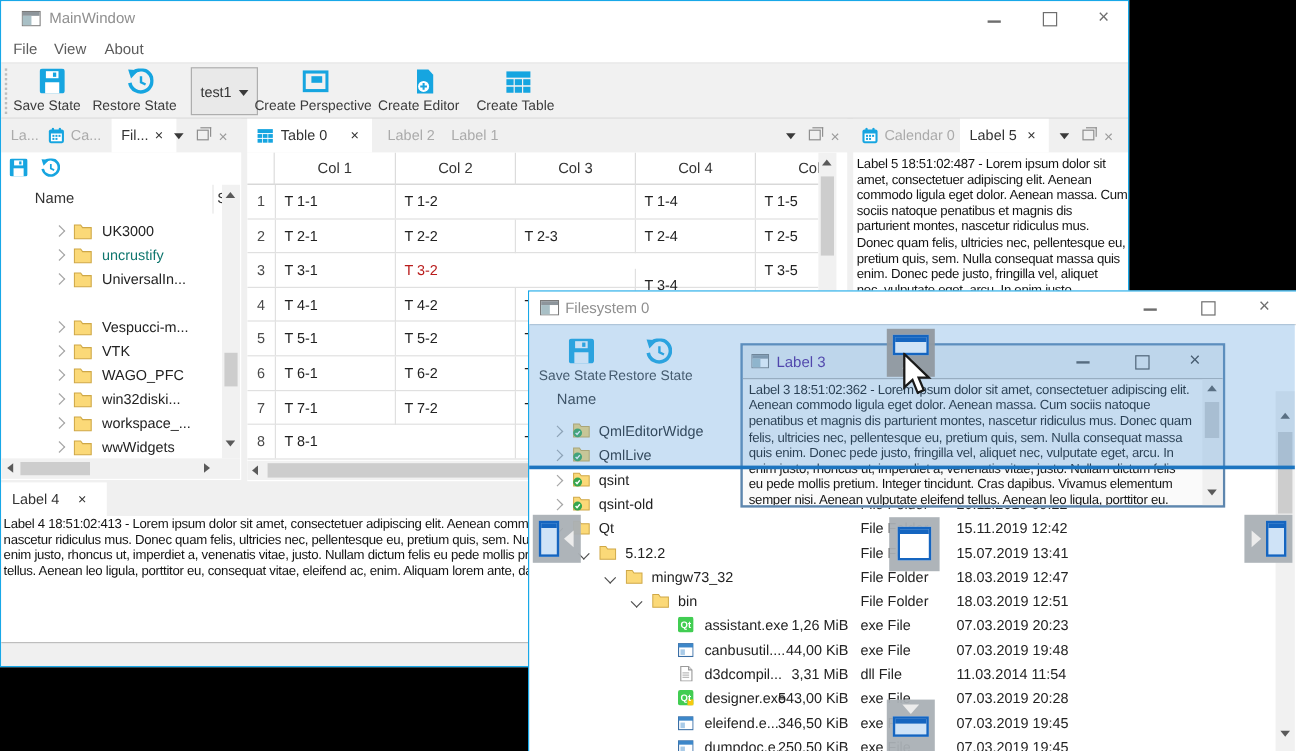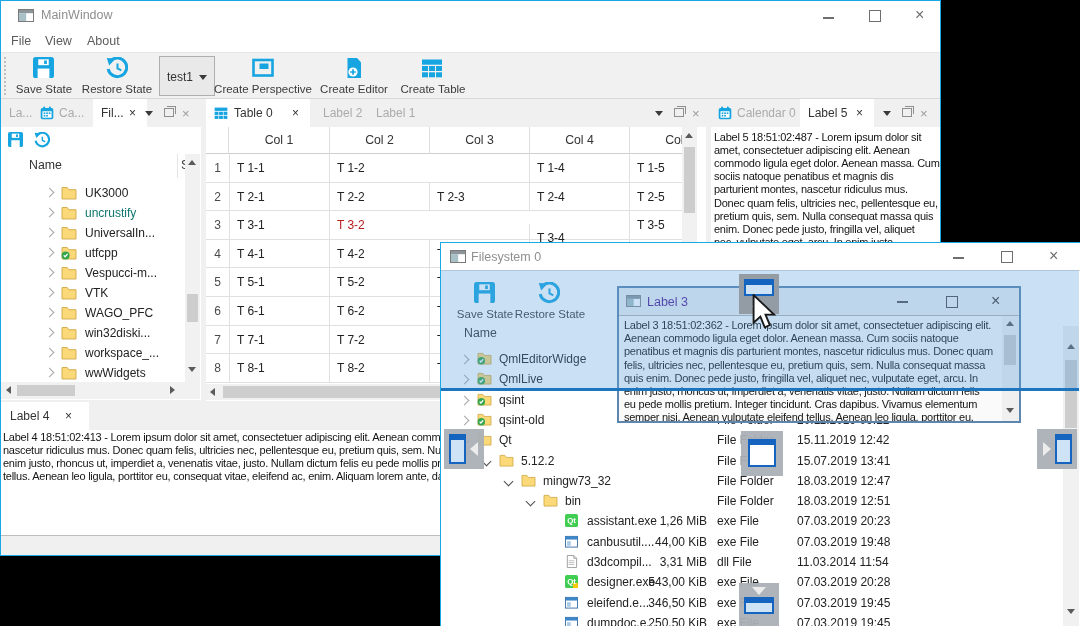--- a/index.html
+++ b/index.html
@@ -4,21 +4,21 @@
 <style>
   html,body{margin:0;padding:0}
   body{width:1080px;height:626px;background:#000;position:relative;overflow:hidden;
        font-family:"Liberation Sans",sans-serif;color:#222}
   .abs{position:absolute}
   .win{position:absolute;background:#fff;border:1px solid #18a8e8;box-sizing:border-box;overflow:hidden}
   .ttl{position:absolute;font-size:12.5px;color:#8f8f8f;white-space:nowrap}
   .minbar{position:absolute;width:11px;height:2px;background:#6e6e6e}
   .maxbox{position:absolute;width:10px;height:10px;border:1.4px solid #6e6e6e}
   .closex{position:absolute;font-size:16px;color:#6e6e6e;line-height:16px}
-  .tbtn-label{position:absolute;font-size:11.5px;color:#3b3b3b;text-align:center;white-space:nowrap}
+  .tbtn-label{position:absolute;font-size:11.5px;color:#3b3b3b;text-align:left;white-space:nowrap}
   .tabbar{position:absolute;background:#f0f0f0}
   .tab{position:absolute;top:0;height:28px;font-size:12px;color:#ababab;box-sizing:border-box}
   .tab.active{background:#fff;color:#333}
   .tabtext{position:absolute;top:7px;white-space:nowrap}
   .tabx{position:absolute;top:7px;font-size:12px;color:#333}
   .caret{position:absolute;width:0;height:0;border:4px solid transparent;border-top:5px solid #3a3a3a}
   .floatico{position:absolute;width:8px;height:7px;border:1px solid #8f8f8f}
   .floatico:before{content:"";position:absolute;left:2px;top:-3px;width:8px;height:7px;border:1px solid #8f8f8f;border-bottom:none;border-left:none}
   .vline{position:absolute;background:#dcdcdc}
   .sb-track{position:absolute;background:#f1f1f1}
@@ -163,29 +163,20 @@
             </svg></div>
           <div style="position: absolute; left: 84px; top: 3px; font-size: 12px; color: #0f766e; white-space: nowrap;">uncrustify</div>
         </div>
         <div style="position: absolute; left: 0px; top: 40px; width: 184px; height: 20px;">
           <div style="position: absolute; left: 45px; top: 6px; width: 6px; height: 6px; border-style: solid; border-color: rgb(166, 166, 166); border-image: initial; border-width: 1.5px 1.5px 0px 0px; transform: rotate(45deg);"></div>
           <div style="position: absolute; left: 60px; top: 3px; line-height: 0;"><svg width="16" height="14" viewBox="0 0 16 14">
               <path d="M1 1.5 h5.2 l1.6 2.2 H15 V13 H1 Z" fill="#fbd978" stroke="#cfa847" stroke-width="0.9"></path>
             </svg></div>
           <div style="position: absolute; left: 84px; top: 3px; font-size: 12px; color: rgb(34, 34, 34); white-space: nowrap;">UniversalIn...</div>
         </div>
-        <div style="position: absolute; left: 0px; top: 60px; width: 184px; height: 20px;">
-          <div style="position: absolute; left: 45px; top: 6px; width: 6px; height: 6px; border-style: solid; border-color: rgb(166, 166, 166); border-image: initial; border-width: 1.5px 1.5px 0px 0px; transform: rotate(45deg);"></div>
-          <div style="position: absolute; left: 60px; top: 3px; line-height: 0;"><svg width="16" height="14" viewBox="0 0 16 14">
-              <path d="M1 1.5 h5.2 l1.6 2.2 H15 V13 H1 Z" fill="#fbd978" stroke="#cfa847" stroke-width="0.9"></path>
-              <circle cx="4.6" cy="9.4" r="4" fill="#36a64e"></circle>
-              <path d="M2.8 9.4 l1.3 1.4 2.5 -3" stroke="#fff" stroke-width="1.3" fill="none"></path>
-            </svg></div>
-          <div style="position: absolute; left: 84px; top: 3px; font-size: 12px; color: rgb(34, 34, 34); white-space: nowrap;">utfcpp</div>
-        </div>
         <div style="position: absolute; left: 0px; top: 80px; width: 184px; height: 20px;">
           <div style="position: absolute; left: 45px; top: 6px; width: 6px; height: 6px; border-style: solid; border-color: rgb(166, 166, 166); border-image: initial; border-width: 1.5px 1.5px 0px 0px; transform: rotate(45deg);"></div>
           <div style="position: absolute; left: 60px; top: 3px; line-height: 0;"><svg width="16" height="14" viewBox="0 0 16 14">
               <path d="M1 1.5 h5.2 l1.6 2.2 H15 V13 H1 Z" fill="#fbd978" stroke="#cfa847" stroke-width="0.9"></path>
             </svg></div>
           <div style="position: absolute; left: 84px; top: 3px; font-size: 12px; color: rgb(34, 34, 34); white-space: nowrap;">Vespucci-m...</div>
         </div>
         <div style="position: absolute; left: 0px; top: 100px; width: 184px; height: 20px;">
           <div style="position: absolute; left: 45px; top: 6px; width: 6px; height: 6px; border-style: solid; border-color: rgb(166, 166, 166); border-image: initial; border-width: 1.5px 1.5px 0px 0px; transform: rotate(45deg);"></div>
           <div style="position: absolute; left: 60px; top: 3px; line-height: 0;"><svg width="16" height="14" viewBox="0 0 16 14">
@@ -320,21 +311,20 @@
           <div style="position: absolute; left: 0px; top: 0px; width: 23px; height: 28px; line-height: 28px; text-align: center; font-size: 12px; color: rgb(74, 74, 74);">7</div>
           <div style="position: absolute; left: 23px; top: 0px; width: 100px; height: 28px; line-height: 28px; padding-left: 7px; font-size: 12px; color: rgb(34, 34, 34); border-left: 1px solid rgb(224, 224, 224); box-sizing: border-box; white-space: nowrap;">T 7-1</div>
           <div style="position: absolute; left: 123px; top: 0px; width: 100px; height: 28px; line-height: 28px; padding-left: 7px; font-size: 12px; color: rgb(34, 34, 34); border-left: 1px solid rgb(224, 224, 224); box-sizing: border-box; white-space: nowrap;">T 7-2</div>
           <div style="position: absolute; left: 223px; top: 0px; width: 100px; height: 28px; line-height: 28px; padding-left: 7px; font-size: 12px; color: rgb(34, 34, 34); border-left: 1px solid rgb(224, 224, 224); box-sizing: border-box; white-space: nowrap;">T 7-3</div>
           <div style="position: absolute; left: 323px; top: 0px; width: 100px; height: 28px; line-height: 28px; padding-left: 7px; font-size: 12px; color: rgb(34, 34, 34); border-left: 1px solid rgb(224, 224, 224); box-sizing: border-box; white-space: nowrap;">T 7-4</div>
           <div style="position: absolute; left: 423px; top: 0px; width: 100px; height: 28px; line-height: 28px; padding-left: 7px; font-size: 12px; color: rgb(34, 34, 34); border-left: 1px solid rgb(224, 224, 224); box-sizing: border-box; white-space: nowrap;">T 7-5</div>
         </div>
         <div style="position: absolute; left: 0px; top: 200.2px; width: 476px; height: 28.6px; border-bottom: 1px solid rgb(224, 224, 224); box-sizing: border-box;">
           <div style="position: absolute; left: 0px; top: 0px; width: 23px; height: 28px; line-height: 28px; text-align: center; font-size: 12px; color: rgb(74, 74, 74);">8</div>
           <div style="position: absolute; left: 23px; top: 0px; width: 100px; height: 28px; line-height: 28px; padding-left: 7px; font-size: 12px; color: rgb(34, 34, 34); border-left: 1px solid rgb(224, 224, 224); box-sizing: border-box; white-space: nowrap;">T 8-1</div>
-          <div style="position: absolute; left: 123px; top: 0px; width: 100px; height: 28px; line-height: 28px; padding-left: 7px; font-size: 12px; color: rgb(34, 34, 34); border-left: 1px solid rgb(224, 224, 224); box-sizing: border-box; white-space: nowrap;">T 8-2</div>
           <div style="position: absolute; left: 223px; top: 0px; width: 100px; height: 28px; line-height: 28px; padding-left: 7px; font-size: 12px; color: rgb(34, 34, 34); border-left: 1px solid rgb(224, 224, 224); box-sizing: border-box; white-space: nowrap;">T 8-3</div>
           <div style="position: absolute; left: 323px; top: 0px; width: 100px; height: 28px; line-height: 28px; padding-left: 7px; font-size: 12px; color: rgb(34, 34, 34); border-left: 1px solid rgb(224, 224, 224); box-sizing: border-box; white-space: nowrap;">T 8-4</div>
           <div style="position: absolute; left: 423px; top: 0px; width: 100px; height: 28px; line-height: 28px; padding-left: 7px; font-size: 12px; color: rgb(34, 34, 34); border-left: 1px solid rgb(224, 224, 224); box-sizing: border-box; white-space: nowrap;">T 8-5</div>
         </div>
       </div>
     <div class="sb-track" style="left:476px;top:0;width:15px;height:257px">
       <span class="arr up" style="left:3px;top:6px"></span>
       <span class="sb-thumb" style="left:2px;top:20px;width:11px;height:66px"></span>
     </div>
     <div class="sb-track" style="left:0;top:257px;width:500px;height:16px">

